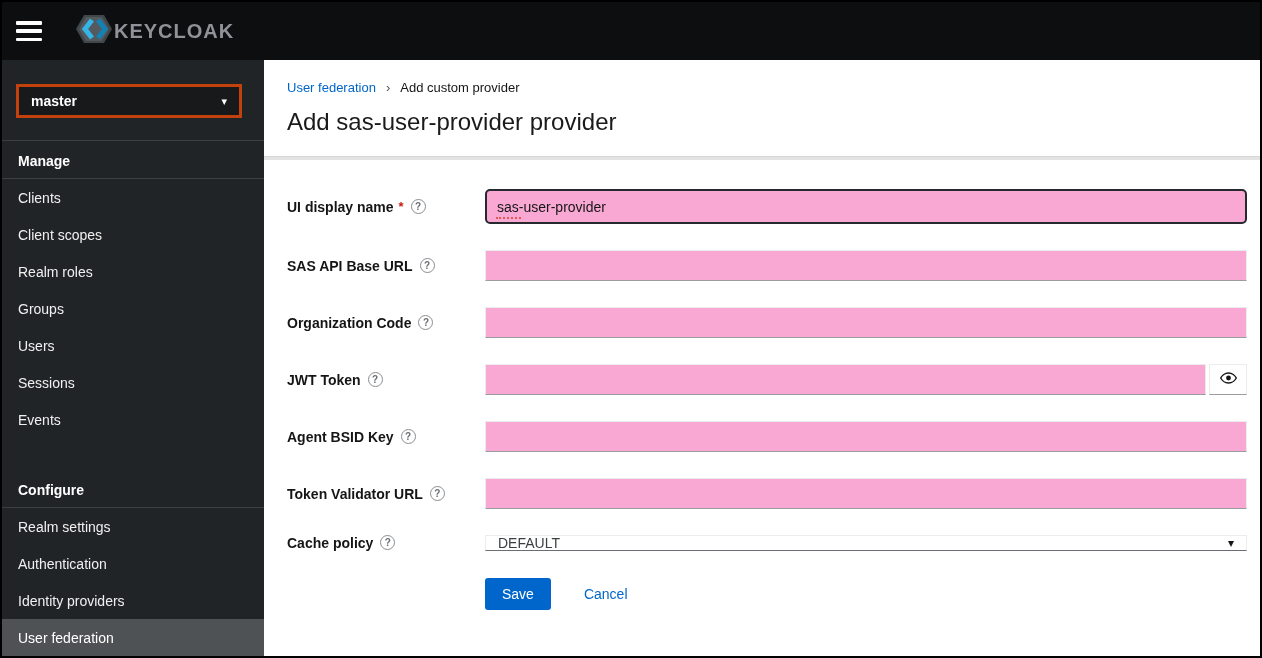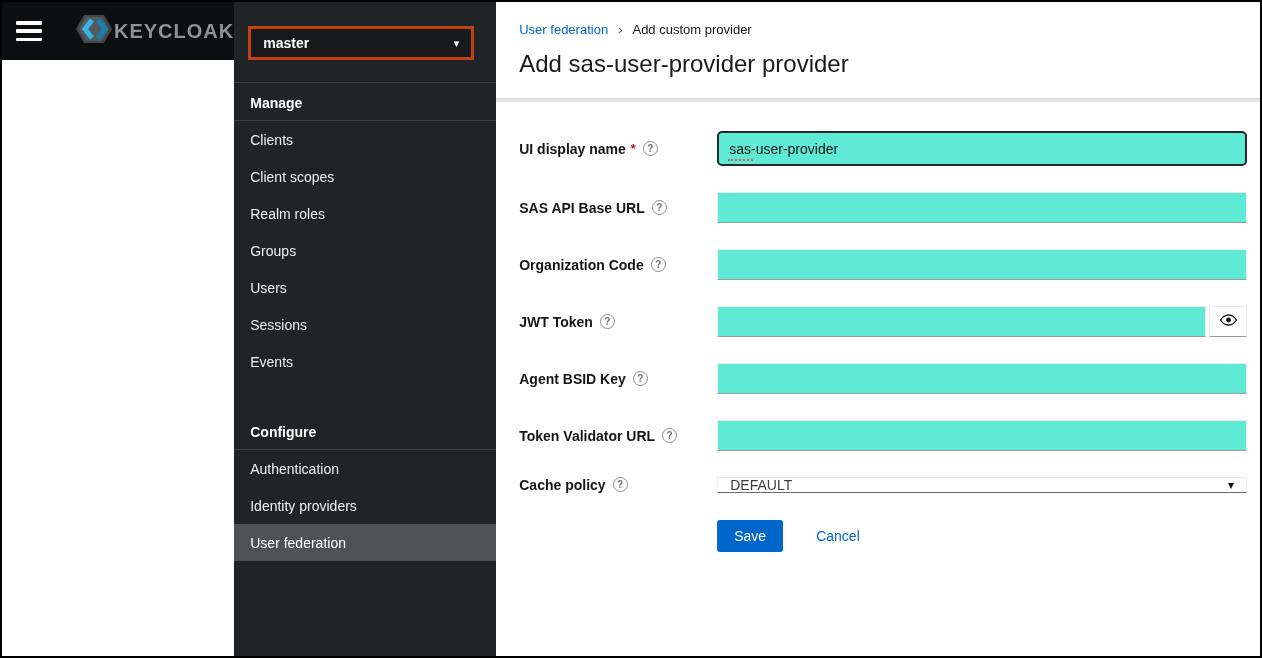--- a/index.html
+++ b/index.html
@@ -2,21 +2,21 @@
 <html><head>
 <meta charset="utf-8">
 <style>
   * { margin: 0; padding: 0; box-sizing: border-box; }
   html, body { width: 1262px; height: 658px; }
   body { font-family: "Liberation Sans", sans-serif; background: #fff; }
 
   .window {
     width: 1262px; height: 658px;
     border: 2px solid #000;
-    display: flex; flex-direction: row;
+    display: flex; flex-direction: column;
     overflow: hidden; background: #fff;
   }
 
   
   .header {
     height: 58px; flex: 0 0 58px;
     background: #0d0e10;
     display: flex; align-items: center;
     padding-left: 14px;
   }
@@ -98,21 +98,21 @@
     margin-left: 7px;
     width: 15px; height: 15px; border-radius: 50%;
     border: 1.5px solid #8a8d90; color: #6a6e73;
     display: inline-flex; align-items: center; justify-content: center;
     font-size: 10px; font-weight: bold; cursor: pointer; flex: 0 0 15px;
   }
   .input-cell { flex: 1; display: flex; align-items: center; position: relative; }
   .text-input {
     flex: 1; height: 31px;
     border: 1px solid #ececec; border-bottom-color: #9a9da0;
-    background: #5eead4; font-family: "Liberation Sans", sans-serif;
+    background: #f9a8d4; font-family: "Liberation Sans", sans-serif;
     font-size: 14px; color: #151515; padding: 8px 10px;
     outline: none;
   }
   .text-input.focused {
     height: 35px;
     border: 2px solid #26292d; border-radius: 5px;
   }
   .squiggle {
     position: absolute; left: 11px; bottom: 5px; width: 25px;
     border-bottom: 2px dotted #e05a52; pointer-events: none;
@@ -186,20 +186,21 @@
         <div class="nav-item">Realm roles</div>
         <div class="nav-item">Groups</div>
         <div class="nav-item">Users</div>
         <div class="nav-item">Sessions</div>
         <div class="nav-item">Events</div>
       </div>
 
       <div class="nav-section configure">
         <div class="nav-section-title">Configure</div>
         <div class="title-divider"></div>
+        <div class="nav-item">Realm settings</div>
         <div class="nav-item">Authentication</div>
         <div class="nav-item">Identity providers</div>
         <div class="nav-item selected">User federation</div>
       </div>
     </nav>
 
     <main class="main">
 
       <div class="breadcrumb">
         <a class="crumb-link">User federation</a>

